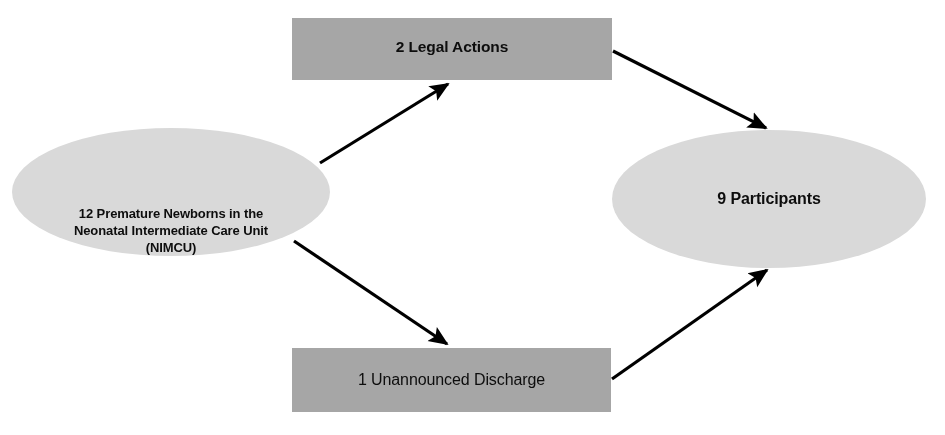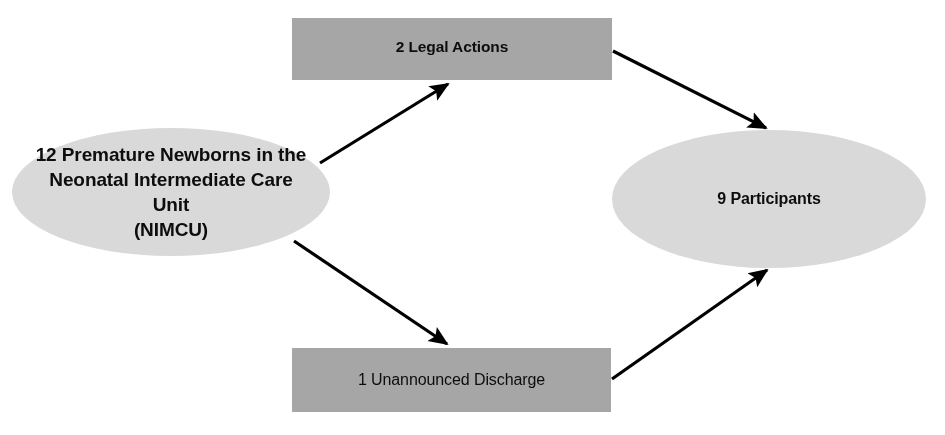--- a/index.html
+++ b/index.html
@@ -42,24 +42,25 @@
     width: 100%;
     line-height: 1.32;
     white-space: pre-line;
   }
   
   #label-source {
     left: 12px;
     top: 128px;
     width: 318px;
     height: 128px;
-    font-size: 19px;
+    font-size: 13px;
     font-weight: bold;
     letter-spacing: -0.1px;
     padding: 0 22px;
+    align-items: flex-end;
   }
   
   #label-legal {
     left: 292px;
     top: 18px;
     width: 320px;
     height: 58px;
     font-size: 15.5px;
     font-weight: bold;
     letter-spacing: -0.1px;

